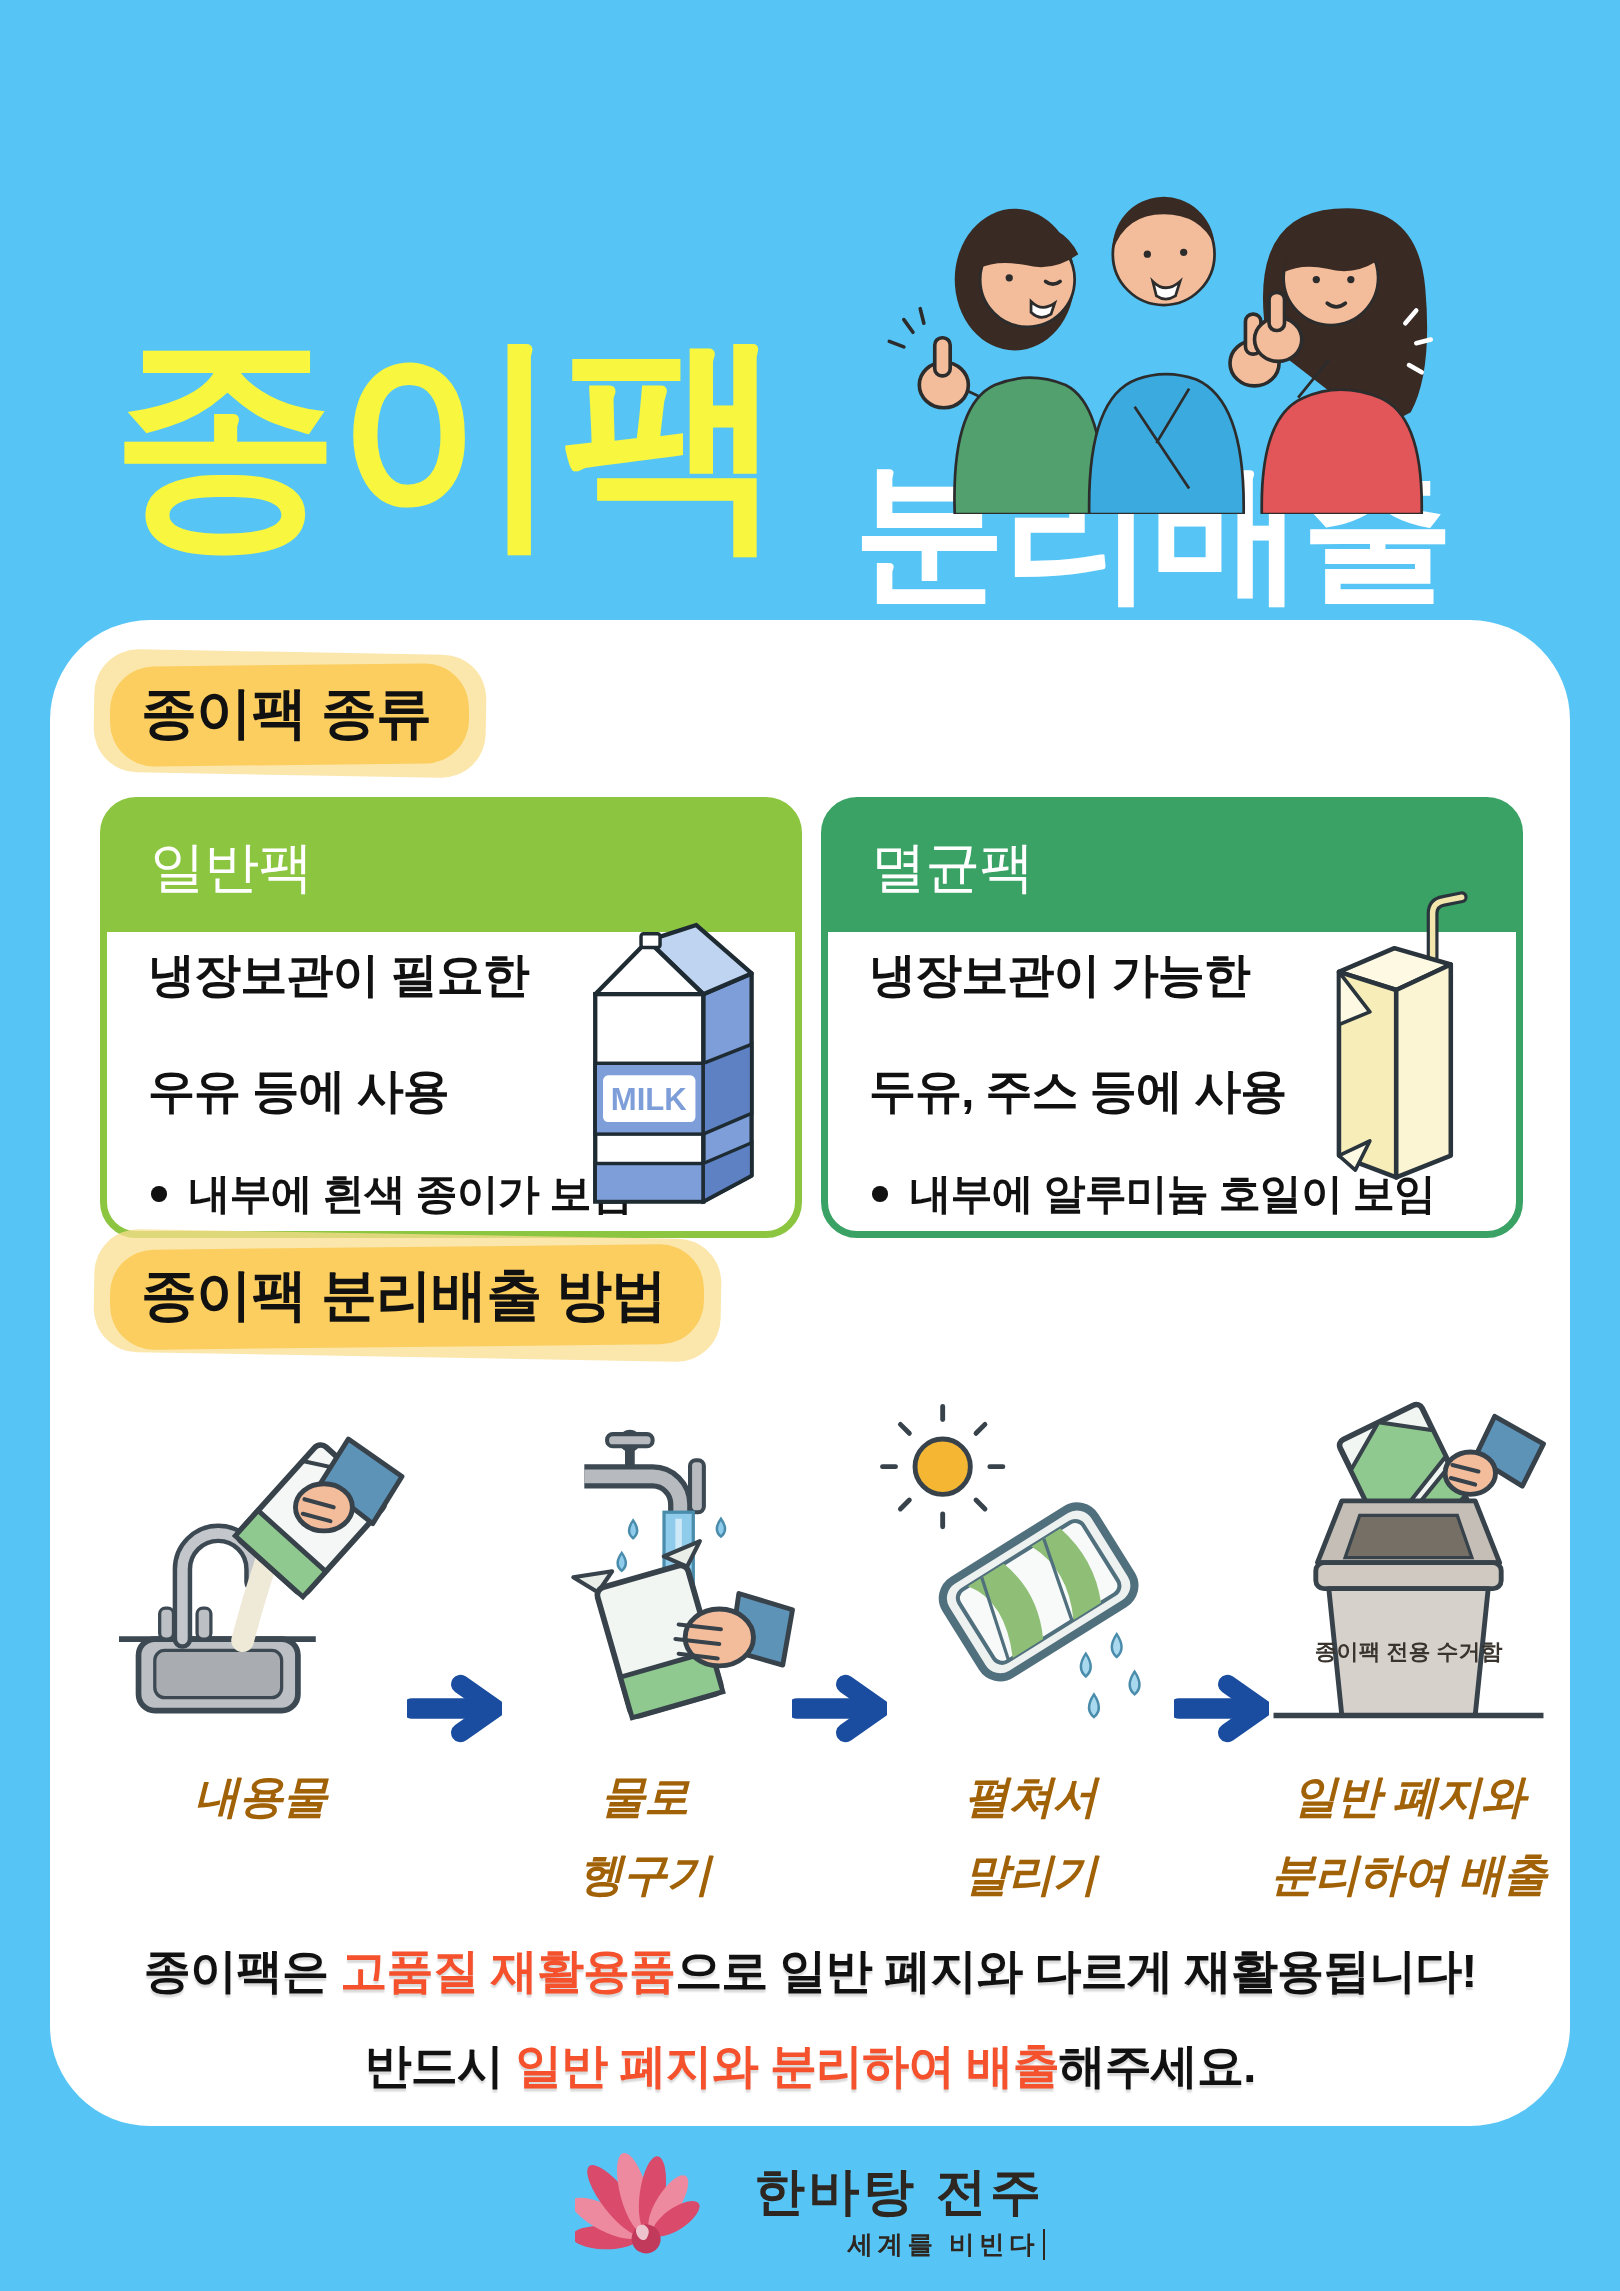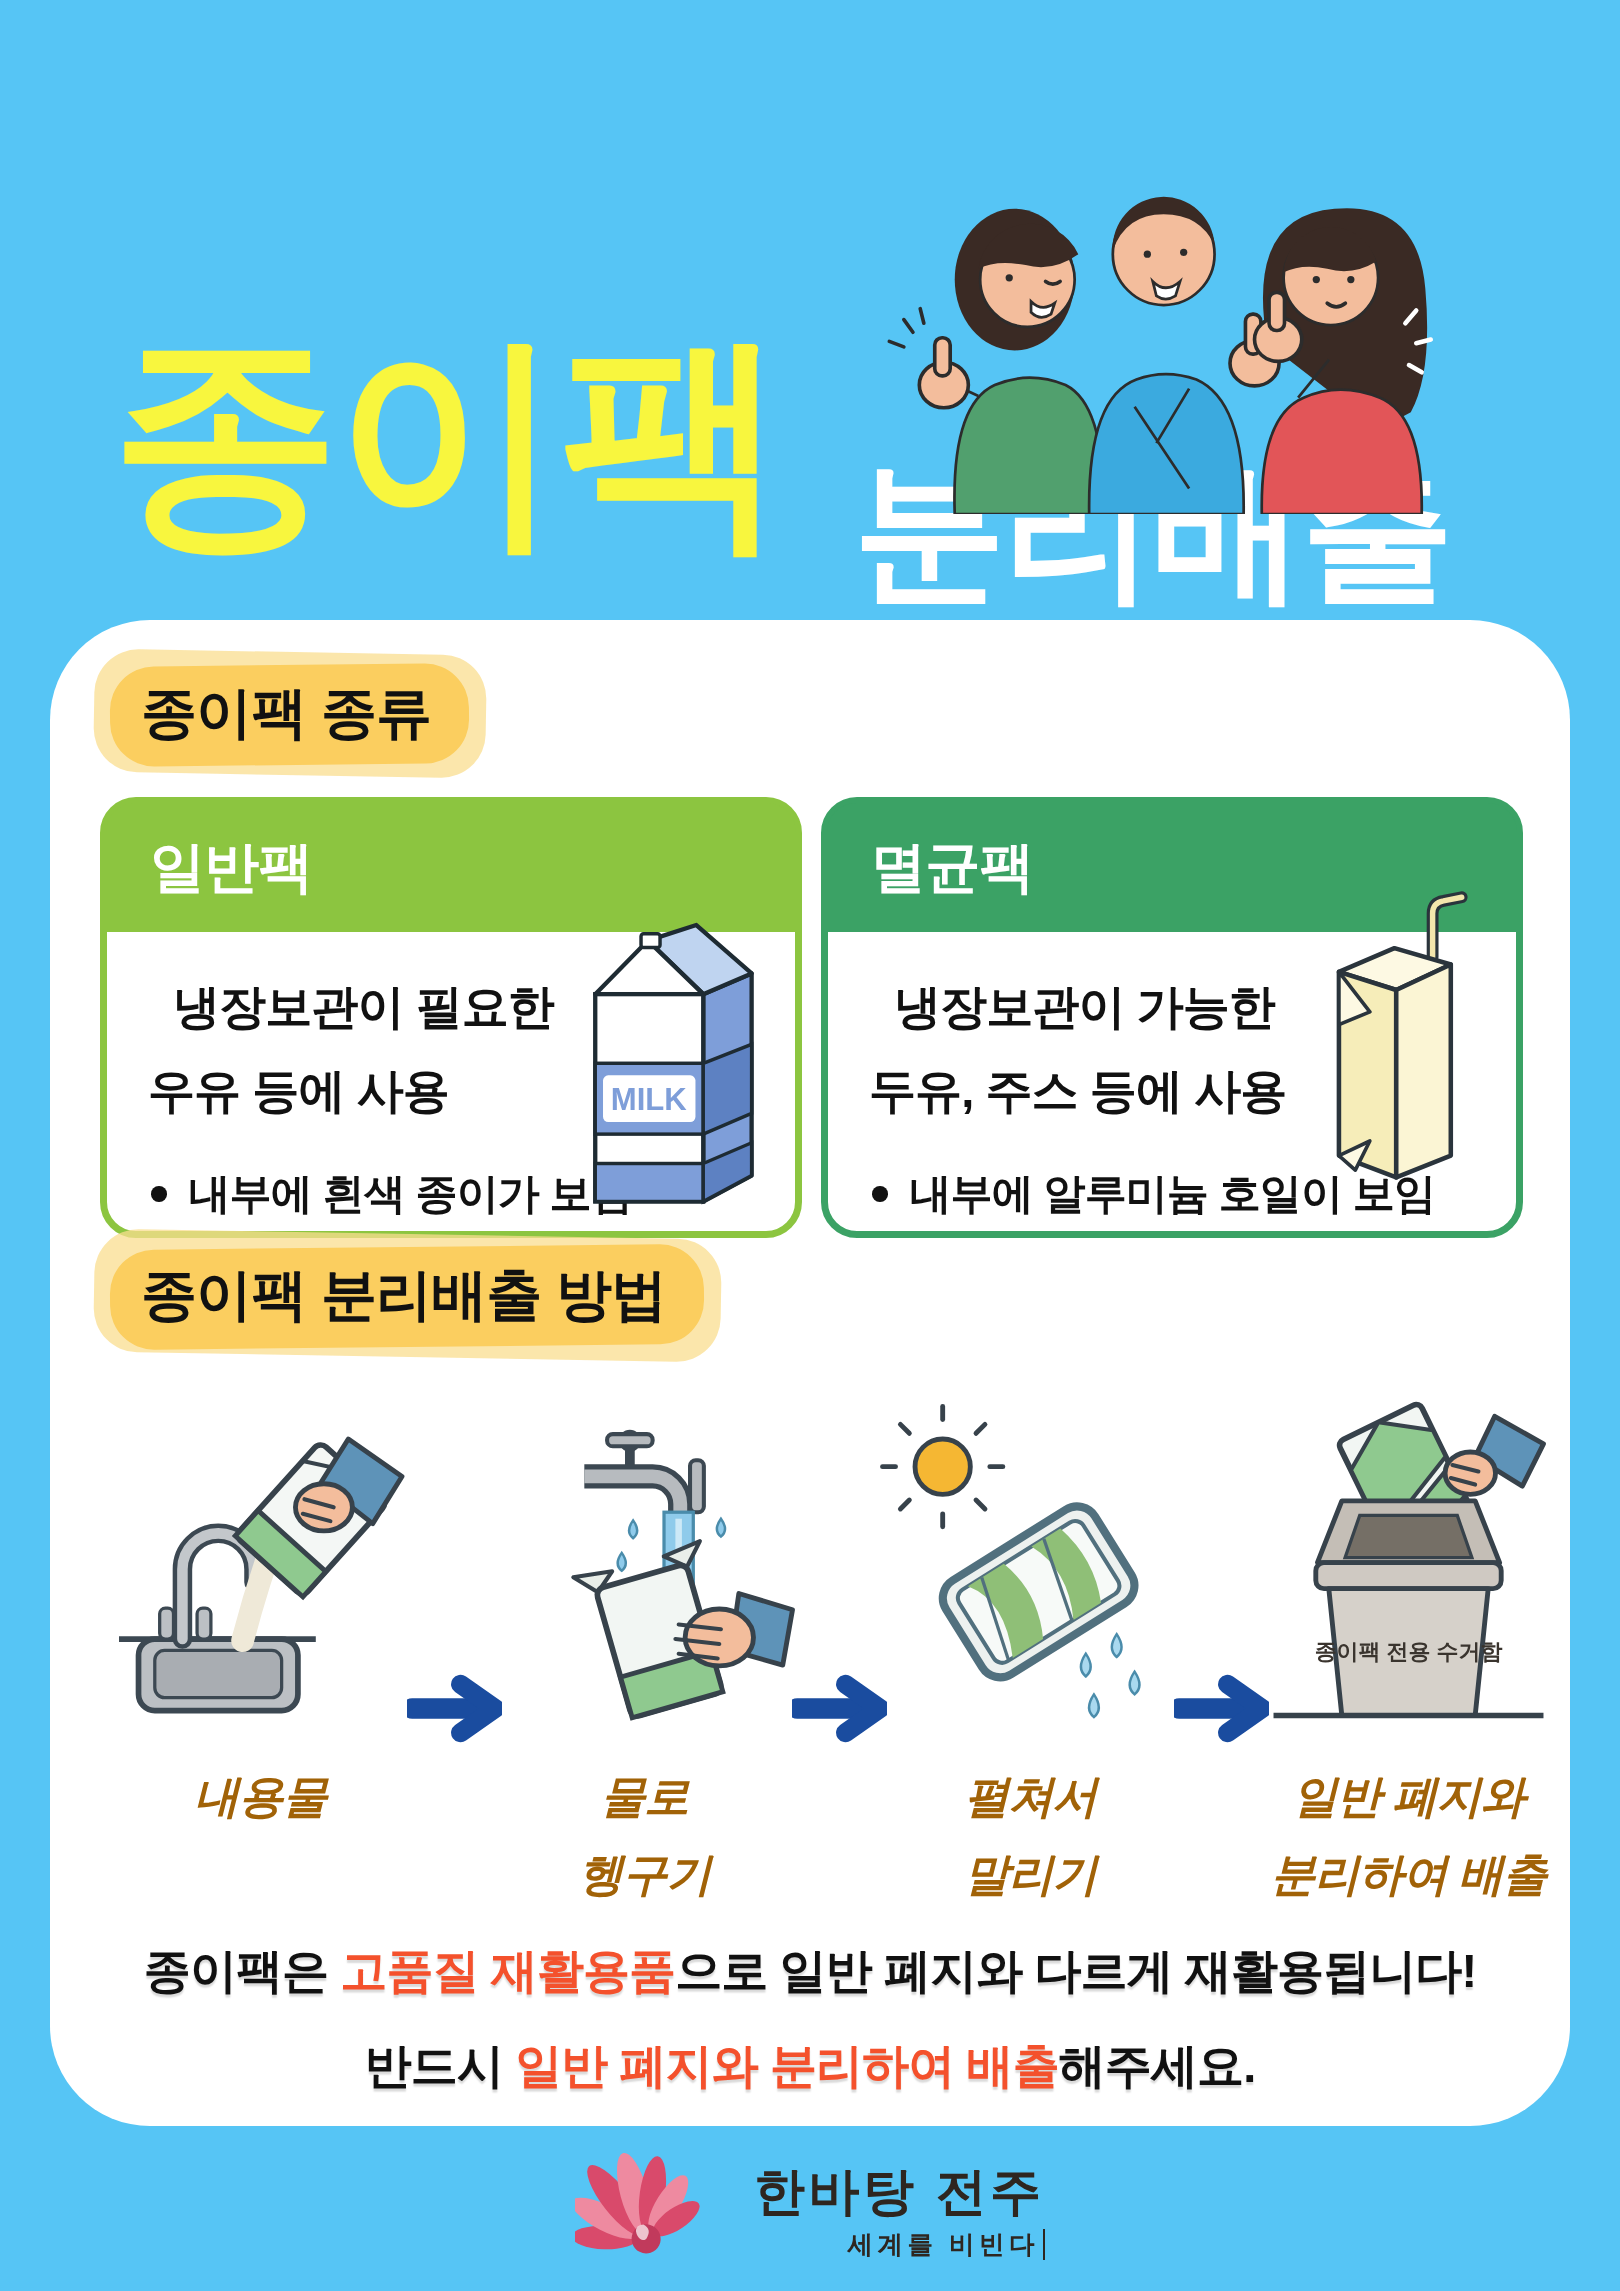--- a/index.html
+++ b/index.html
@@ -24,23 +24,23 @@
   .head-types{left:91px;top:56px;text-align:center;}
   .head-method{left:91px;top:638px;}
 
   
   .type-card{position:absolute;top:177px;width:702px;height:441px;background:#ffffff;border-radius:36px;box-sizing:border-box;}
   .type-card.general{left:50px;border:7.3px solid #8CC540;}
   .type-card.sterile{left:771px;border:7.3px solid #3BA265;}
   .type-header{position:absolute;left:-0.9px;top:-0.9px;right:-0.9px;height:129px;border-radius:29px 29px 0 0;}
   .general .type-header{background:#8CC540;}
   .sterile .type-header{background:#3BA265;}
-  .type-title{position:absolute;left:44px;top:0;line-height:129px;font-size:55px;font-weight:bold;color:#ffffff;letter-spacing:-0.9px;}
+  .type-title{position:absolute;left:44px;top:0;line-height:129px;font-size:55px;font-weight:normal;color:#ffffff;letter-spacing:-0.9px;}
   .type-desc{position:absolute;left:41px;font-size:47px;font-weight:bold;color:#111111;letter-spacing:-0.9px;white-space:nowrap;}
-  .desc1{top:172px;margin-left:25px;}
+  .desc1{top:140px;}
   .desc2{top:256px;}
   .type-bullet{position:absolute;left:44px;top:362px;display:flex;align-items:center;gap:22px;}
   .dot{width:15.5px;height:15.5px;border-radius:50%;background:#111111;flex:0 0 auto;}
   .bullet-text{font-size:42px;font-weight:bold;color:#111111;letter-spacing:-0.9px;white-space:nowrap;}
   .milk-svg{position:absolute;right:14.5px;top:78px;width:216px;height:347px;z-index:3;}
   .juice-svg{position:absolute;right:27px;top:44px;width:191px;height:375px;z-index:3;}
 
   
   .step-icon{position:absolute;top:762px;width:309px;height:371px;}
   .s1{left:56px;} .s2{left:440px;} .s3{left:826px;} .s4{left:1204px;}

